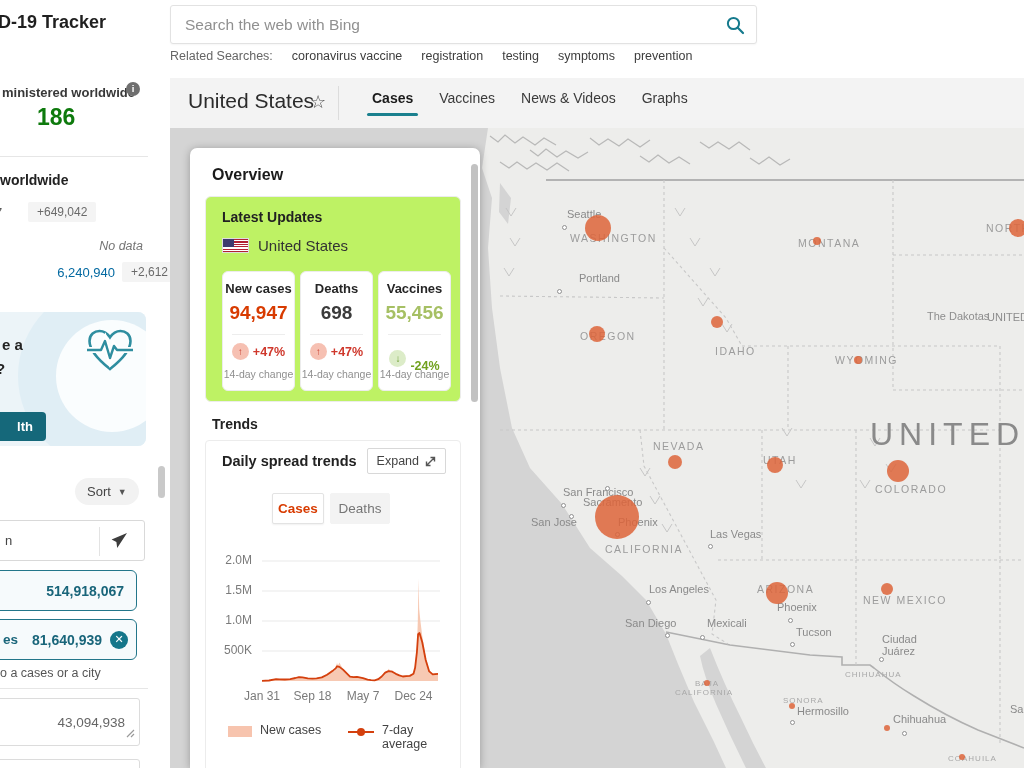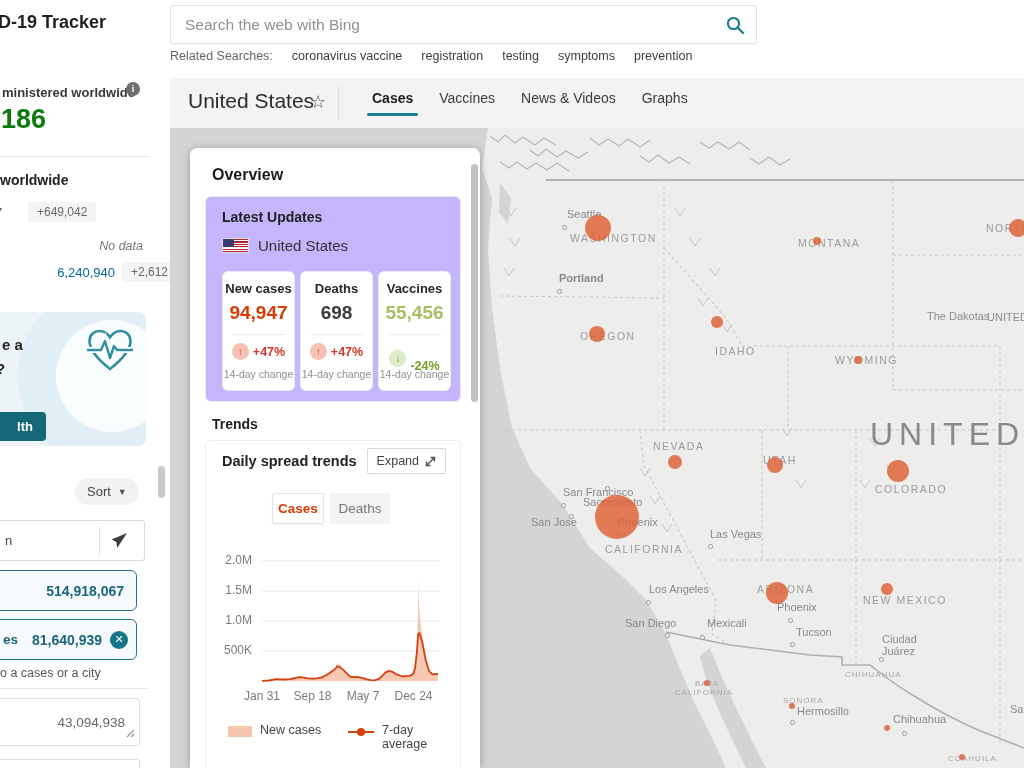--- a/index.html
+++ b/index.html
@@ -14,21 +14,21 @@
   .searchbar input::placeholder { color:#909090; }
   .search-ic { position:absolute; right:11px; top:10px; }
   .related-row { left:170px; top:49px; font-size:12.5px; color:#666; display:flex; gap:19px; align-items:center; }
   .rel-item { color:#3d3d3d; cursor:pointer; }
 
   
   .sidebar { left:0; top:76px; width:170px; height:692px; background:#fff; overflow:hidden; }
   .sb-divider { background:#e6e6e6; height:1px; left:0; width:148px; }
   .sb-stat-label { left:2px; top:9px; font-size:13px; font-weight:600; color:#383838; white-space:nowrap; }
   .info-ic { left:126px; top:6px; width:14px; height:14px; border-radius:50%; background:#6f6f6f; color:#fff; font-size:9.5px; text-align:center; line-height:14px; font-weight:700; }
-  .big-green { left:1px; top:28px; font-size:27px; font-weight:700; color:#0e7a0d; }
+  .big-green { left:1px; top:28px; font-size:23px; font-weight:700; color:#0e7a0d;padding-left:36px; }
   .sb-sec-label { left:0px; top:96px; font-size:14px; font-weight:700; color:#222; }
   .badge { background:#f4f4f4; color:#6a6a6a; font-size:12px; border-radius:2px; padding:3px 9px; white-space:nowrap; }
   .partial-digit { left:-5px; top:129px; font-size:13px; color:#555; }
   .nodata { top:163px; left:75px; width:68px; text-align:right; font-style:italic; color:#757575; font-size:12.5px; }
   .row-num { top:189px; left:25px; width:90px; text-align:right; font-size:13px; color:#0369a1; }
 
   .promo { left:-12px; top:236px; width:158px; height:134px; border-radius:8px; background:#ecf4f8; overflow:hidden; }
   .promo-ring1 { left:30px; top:-28px; width:184px; height:184px; border-radius:50%; background:#e0eef5; }
   .promo-ring2 { left:68px; top:8px; width:112px; height:112px; border-radius:50%; background:#fafdfe; }
   .promo-t1 { left:14px; top:24px; font-size:15px; font-weight:700; color:#222; }
@@ -72,21 +72,21 @@
   .mx-label { position:absolute; font-size:8px; letter-spacing:1px; color:#a8a8a8; white-space:nowrap; }
   .city-label { position:absolute; font-size:11px; color:#8a8a8a; white-space:nowrap; }
   .city-dot { position:absolute; width:5px; height:5px; border-radius:50%; background:#fff; border:1px solid #909090; }
   .bubble { position:absolute; border-radius:50%; background:rgba(221,100,58,0.85); cursor:pointer; }
   .big-map-label { position:absolute; left:700px; top:288px; font-size:32px; letter-spacing:6px; color:#8a8a8a; white-space:nowrap; }
 
   
   .panel { left:190px; top:148px; width:290px; height:620px; background:#fff; border-radius:7px 7px 0 0; box-shadow:0 1px 8px rgba(0,0,0,.28); }
   .panel-scroll { position:absolute; right:2px; top:16px; width:7px; height:238px; background:#c2c2c2; border-radius:4px; }
   .overview-title { left:22px; top:18px; font-size:16px; font-weight:600; color:#1b1b1b; }
-  .updates-card { left:15px; top:48px; width:256px; height:206px; border:1px solid #ececec; border-radius:6px; background:#c4b5fd; }
+  .updates-card { left:15px; top:48px; width:256px; height:206px; border:1px solid #ececec; border-radius:6px; background:#bef264; }
   .lu-title { left:16px; top:12px; font-size:14px; font-weight:700; color:#222; }
   .flag { left:16px; top:41px; width:27px; height:15px; background:repeating-linear-gradient(180deg,#b22234 0 1.2px,#fff 1.2px 2.4px); border:1px solid #ddd; }
   .flag-canton { position:absolute; left:0; top:0; width:11px; height:8px; background:#3c3b6e; }
   .country-name { left:52px; top:40px; font-size:15px; color:#333; }
   .stats-row { left:16px; top:74px; display:flex; gap:5px; }
   .stat-card { width:73px; height:120px; border:1px solid #ececec; border-radius:6px; position:relative; background:#fff; }
   .stat-label { position:absolute; top:9px; left:0; right:0; text-align:center; font-size:13px; font-weight:600; color:#262626; }
   .stat-value { position:absolute; top:30px; left:0; right:0; text-align:center; font-size:19px; font-weight:700; }
   .stat-divider { position:absolute; top:62px; left:9px; right:9px; height:1px; background:#ededed; }
   .stat-change { position:absolute; top:71px; left:0; right:0; display:flex; justify-content:center; align-items:center; gap:4px; }
@@ -271,21 +271,21 @@
       <div class="state-label" style="left: 693px; top: 466px;">NEW MEXICO</div>
       <div class="city-label" style="left: 757px; top: 182px; color: rgb(141, 141, 141); text-align: center;">The Dakotas</div>
       <div class="city-label" style="left: 817px; top: 183px; color: rgb(141, 141, 141);">UNITED</div>
       <div class="mx-label" style="left: 525px; top: 551px;">BAJA</div>
       <div class="mx-label" style="left: 505px; top: 560px;">CALIFORNIA</div>
       <div class="mx-label" style="left: 613px; top: 568px;">SONORA</div>
       <div class="mx-label" style="left: 675px; top: 542px;">CHIHUAHUA</div>
       <div class="mx-label" style="left: 778px; top: 626px;">COAHUILA</div>
       <div class="city-label" style="left: 397px; top: 80px;">Seattle</div>
       <div class="city-dot" style="left: 392px; top: 97px;"></div>
-      <div class="city-label" style="left: 389px; top: 144px; font-weight: bold;">Portland</div>
+      <div class="city-label" style="left: 409px; top: 144px;">Portland</div>
       <div class="city-dot" style="left: 387px; top: 161px;"></div>
       <div class="city-label" style="left: 413px; top: 340px; margin-top: 28px;">Sacramento</div>
       <div class="city-dot" style="left: 435px; top: 358px;"></div>
       <div class="city-label" style="left: 393px; top: 358px;">San Francisco</div>
       <div class="city-dot" style="left: 391px; top: 375px;"></div>
       <div class="city-label" style="left: 361px; top: 388px;">San Jose</div>
       <div class="city-dot" style="left: 399px; top: 386px;"></div>
       <div class="city-label" style="left: 448px; top: 388px;">Phoenix</div>
       <div class="city-dot" style="left: 445px; top: 404px;"></div>
       <div class="city-label" style="left: 540px; top: 400px;">Las Vegas</div>

